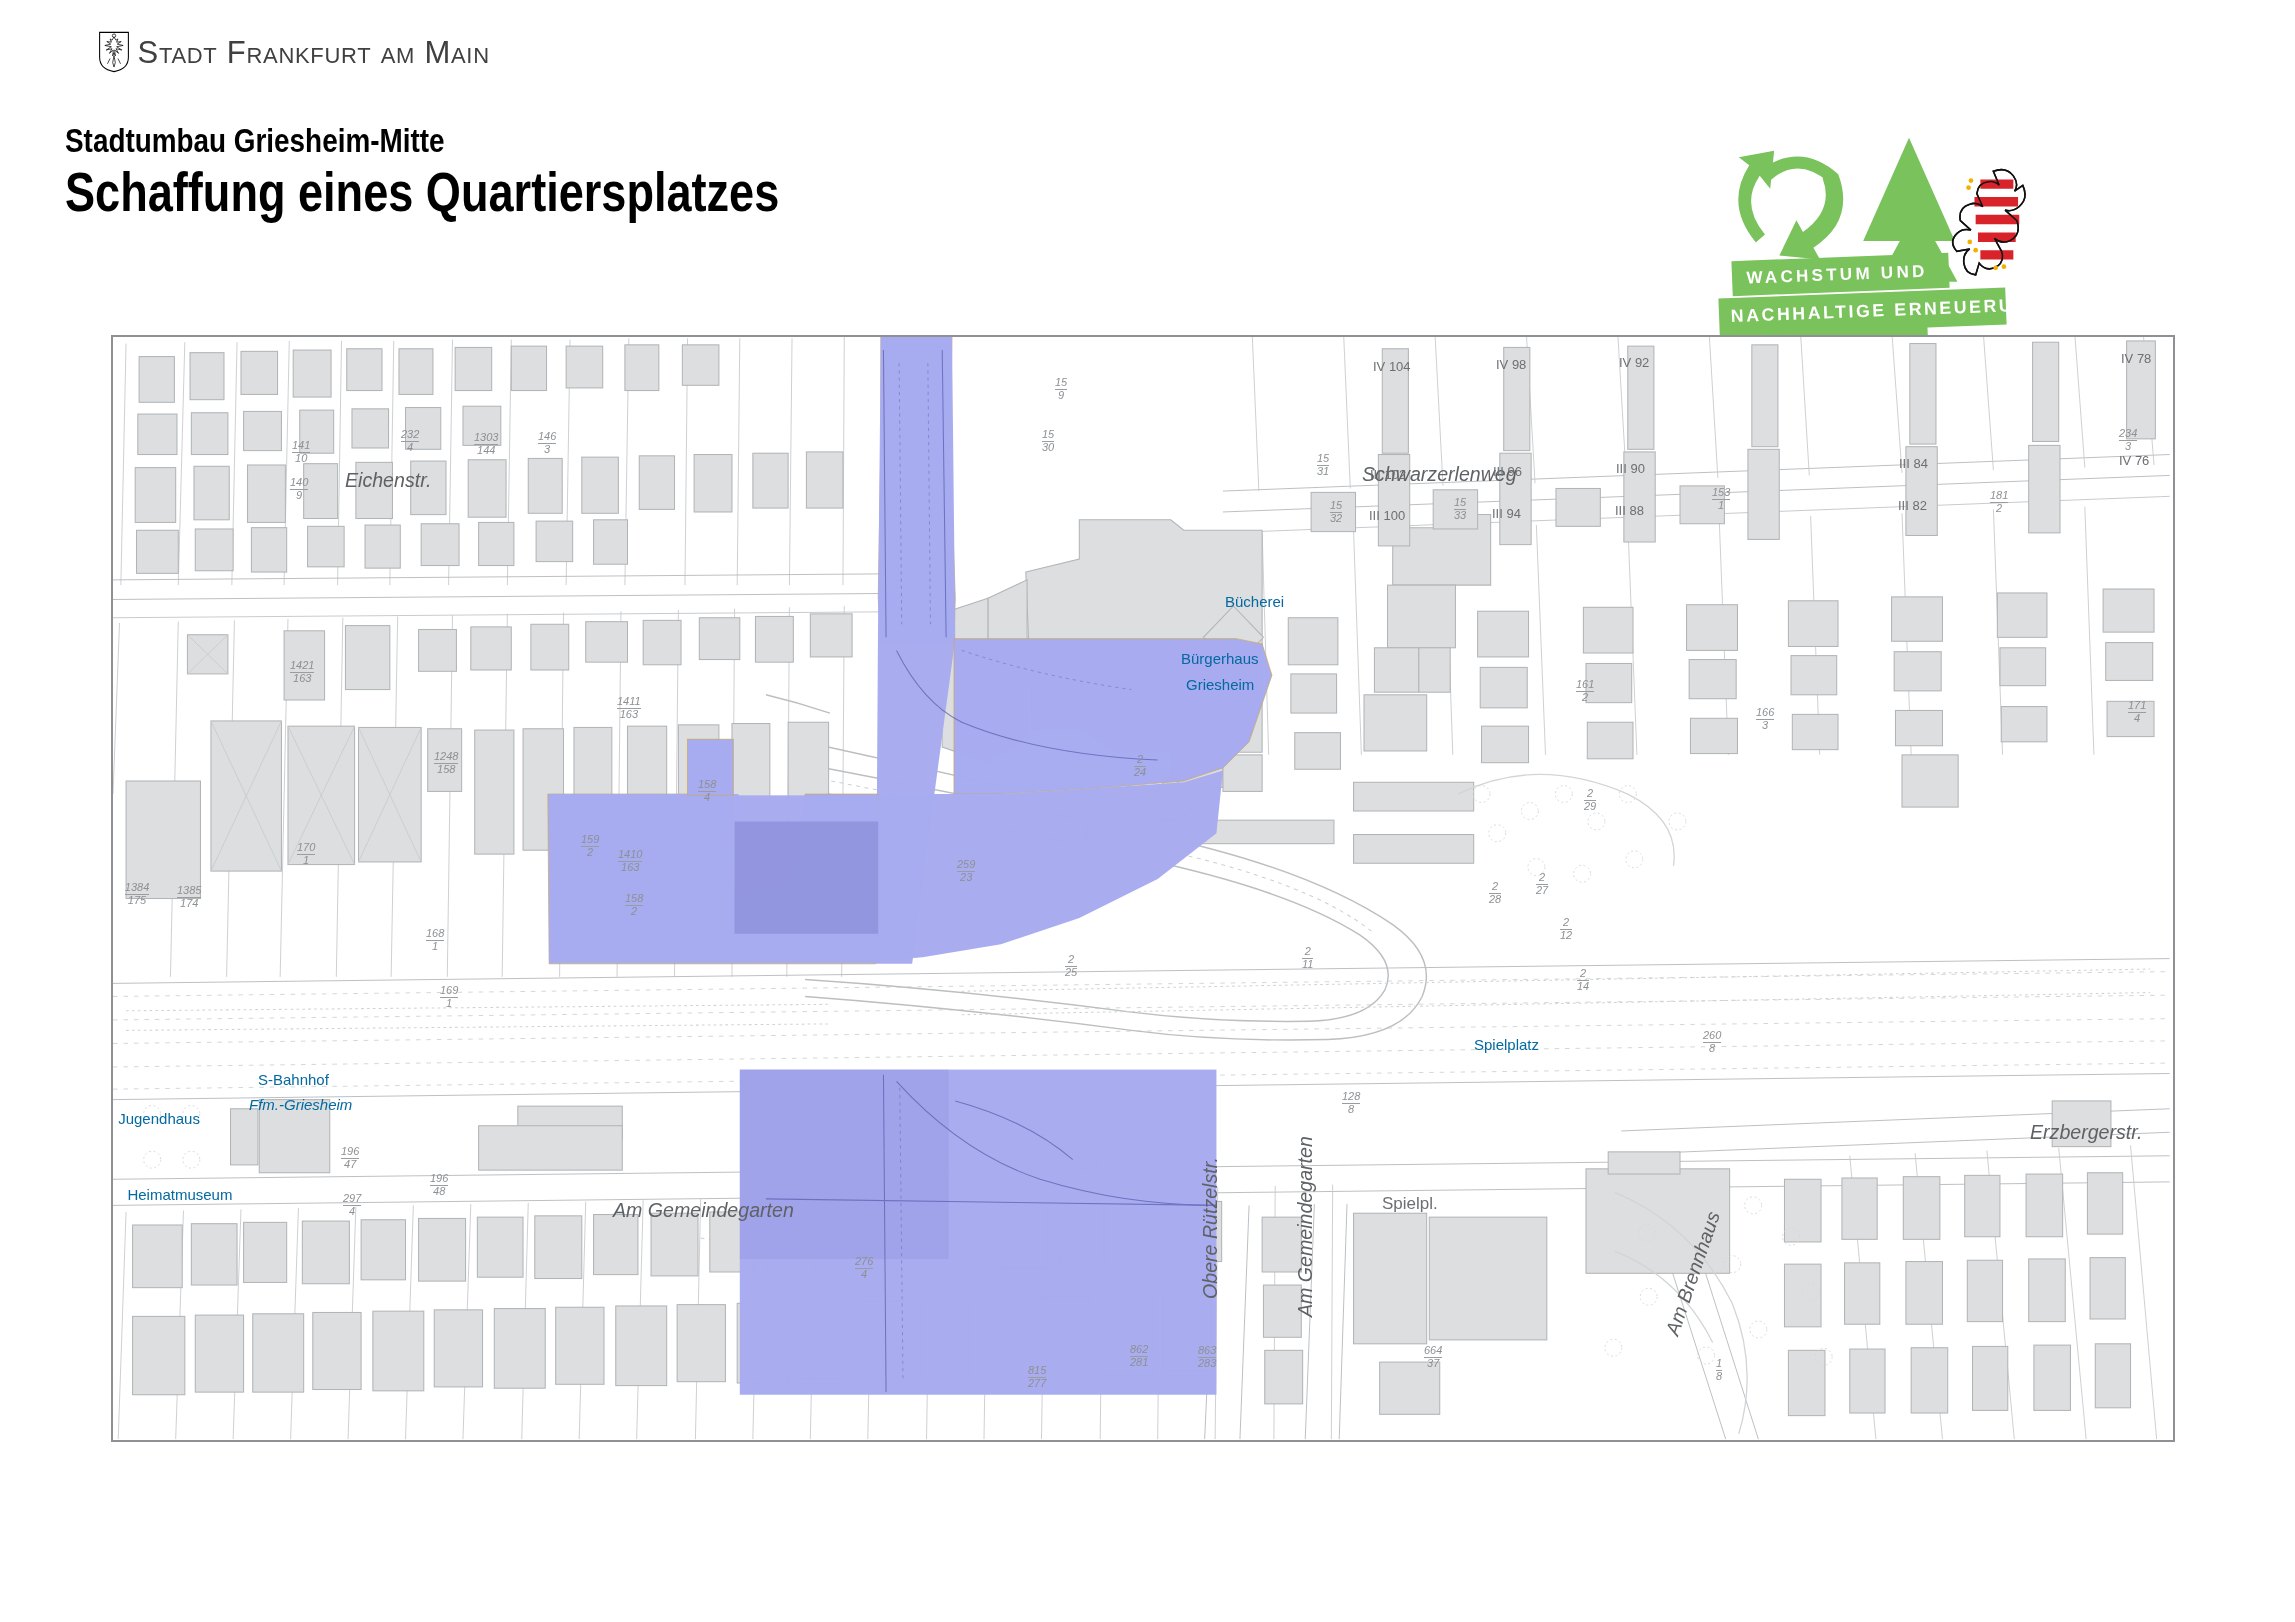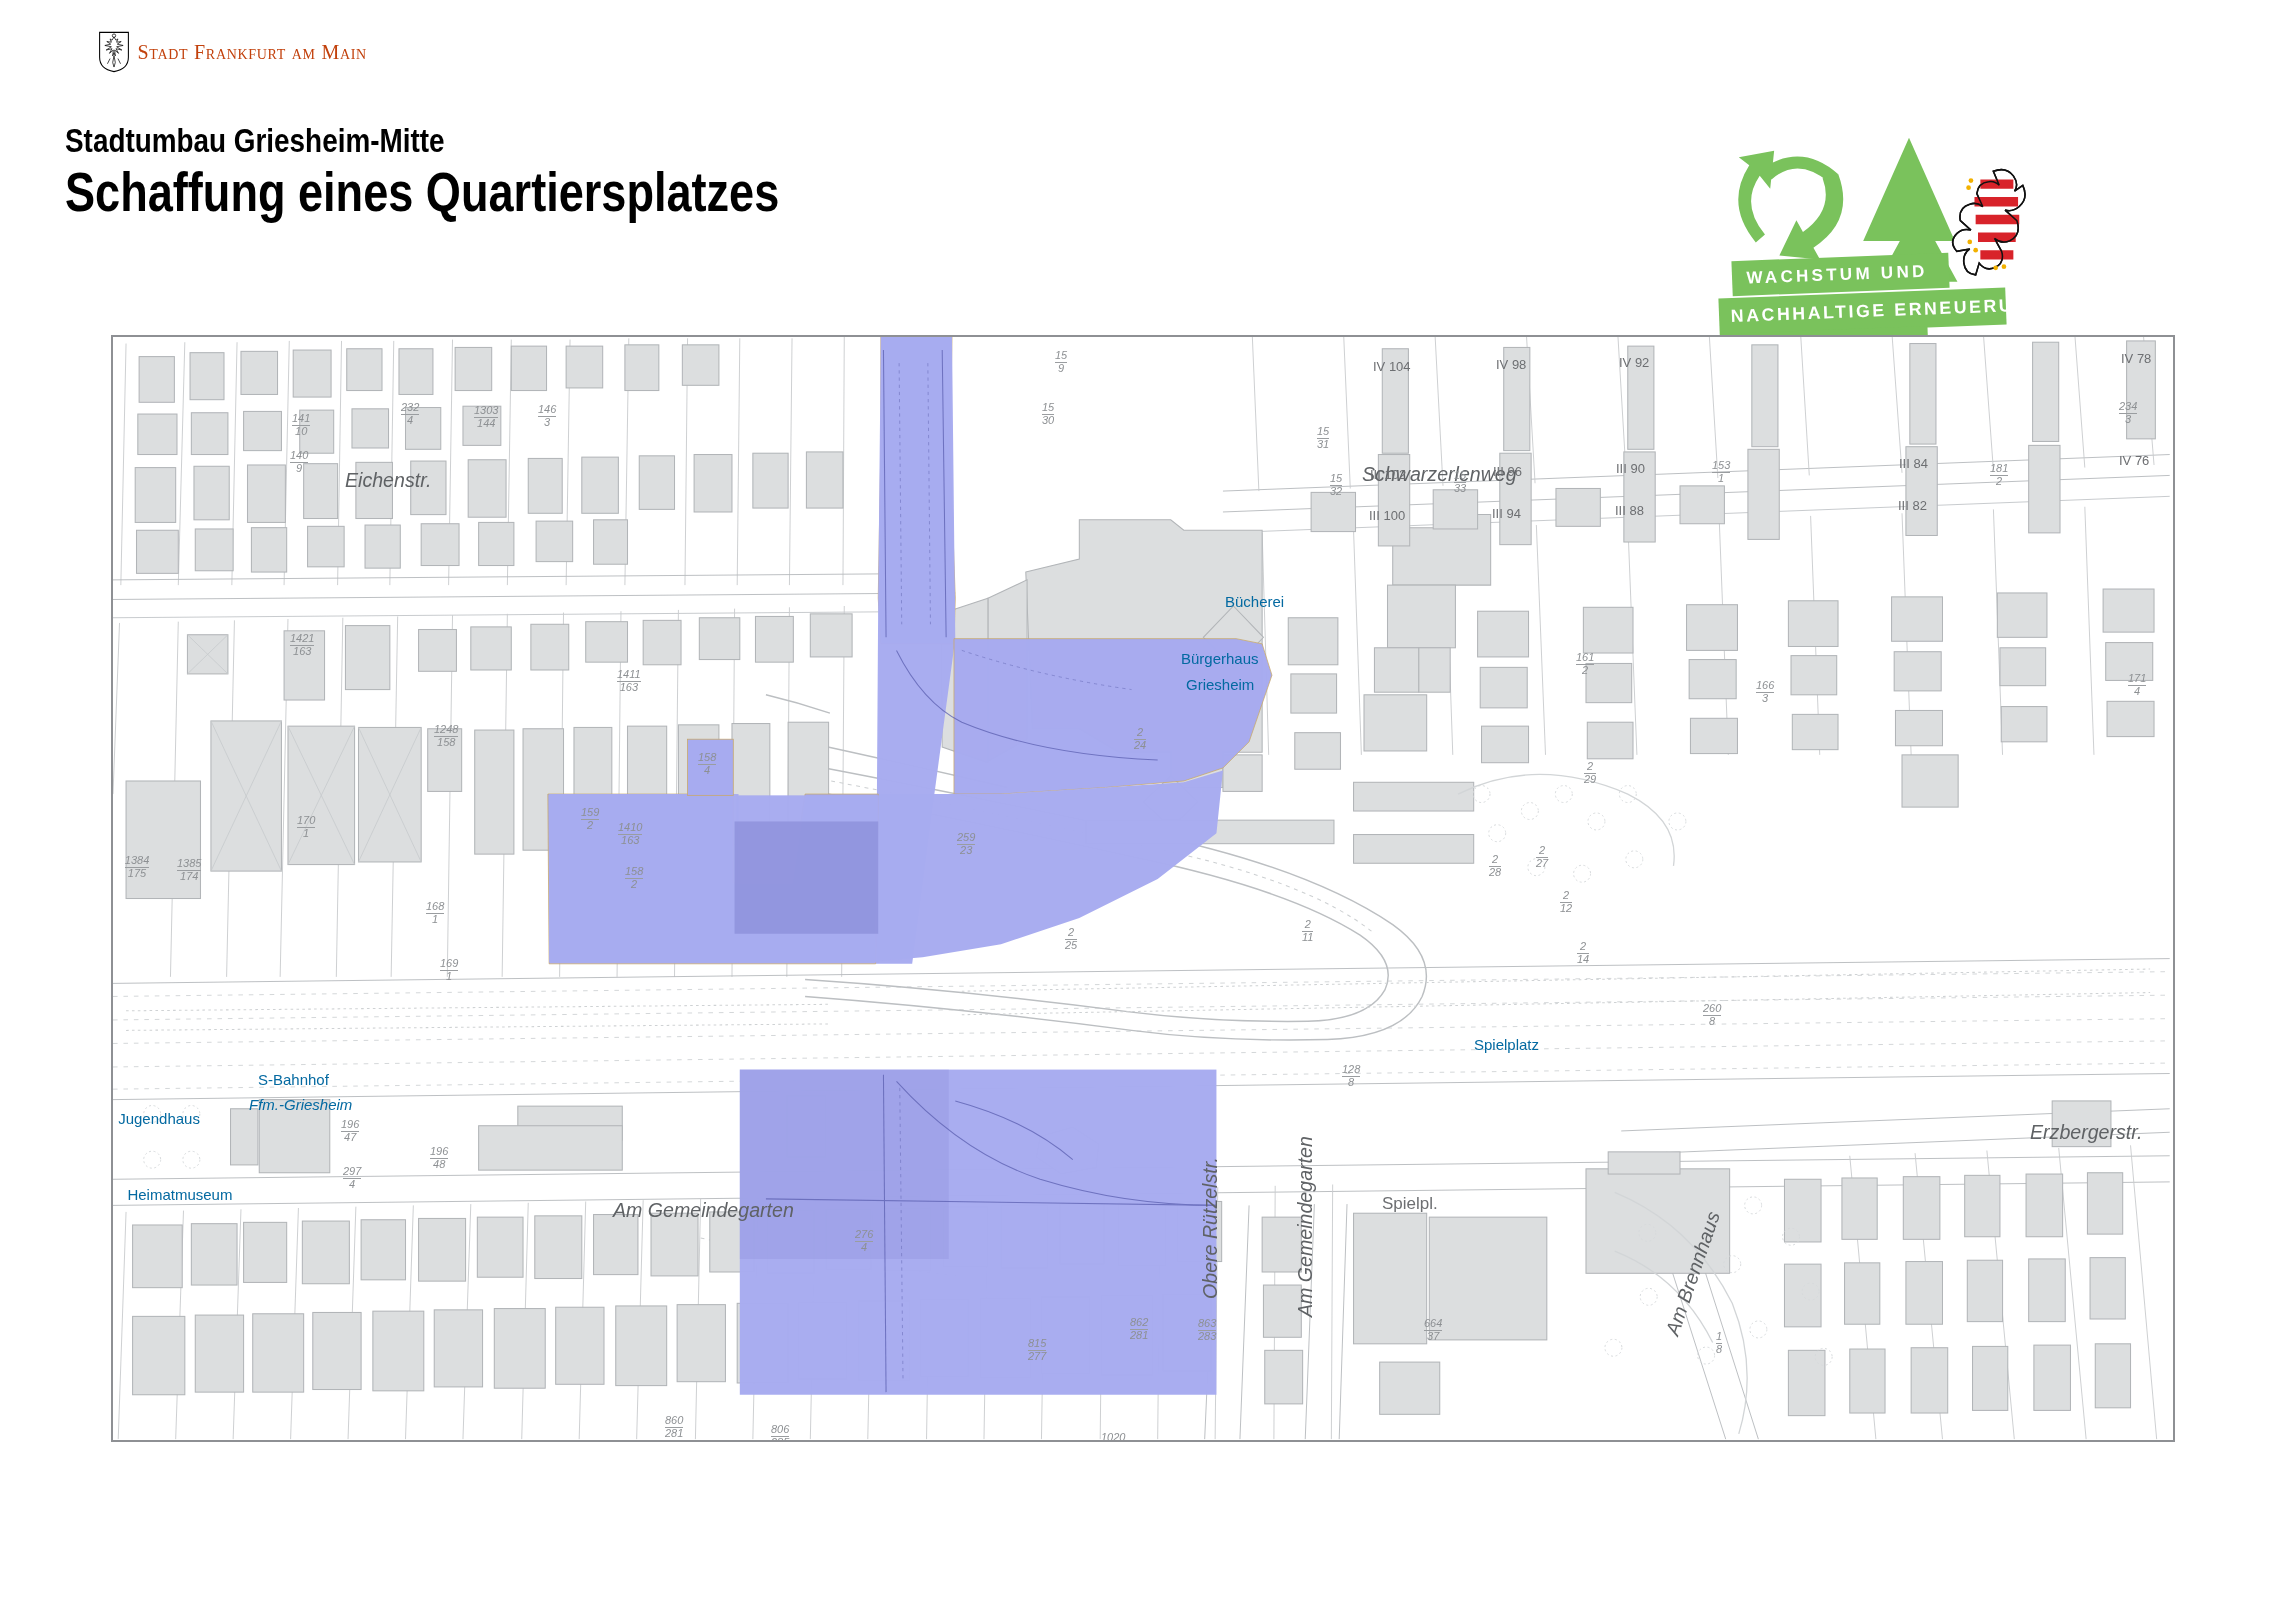--- a/index.html
+++ b/index.html
@@ -16,22 +16,22 @@
     position:absolute;left:97px;top:31px;
     display:flex;align-items:center;gap:6.5px;
     height:42px;
   }
   #city-logo .eagle-shield{
     width:34px;height:42px;
     position:relative;
   }
   #city-logo .eagle-shield svg{display:block;}
   #city-logo .lw{
-    font-family:Liberation Serif, serif;
-    font-size:20px;letter-spacing:0.7px;color:#c2410c;
+    font-family:Liberation Sans, sans-serif;
+    font-size:31px;letter-spacing:0.7px;color:#404040;
     font-variant:small-caps;white-space:nowrap;
     line-height:1;
   }
 
   #title-sub{
     position:absolute;left:65px;top:121px;
     font-size:34px;font-weight:bold;color:#000;
     font-family:"Liberation Sans Narrow","Liberation Sans",sans-serif;
     transform:scaleX(0.82);transform-origin:left center;
     white-space:nowrap;letter-spacing:0px;
@@ -82,21 +82,21 @@
   }
   #map-canvas{position:absolute;inset:0;}
   .maplabel{
     position:absolute;color:#6d6f72;
     font-family:"Liberation Sans",sans-serif;
     white-space:nowrap;
   }
   .street{ font-style:italic; font-size:19.6px; color:#5f6265; }
   .poi{ font-size:15px; color:#0369a1; }
   .poi-sm{ font-size:17px; color:#6d6f72; }
-  .parcel{ font-size:11px; color:#8d9093; font-style:italic; text-align:center; line-height:1.02;}
+  .parcel{ font-size:11px; color:#8d9093; font-style:italic; text-align:center; line-height:1.02;margin-top:27px;}
   .parcel .num{display:block;border-bottom:0.7px solid #9a9da0;padding-bottom:0.7px;}
   .hnum{ font-size:13px; color:#6d6f72; }
 
   
   #footer{position:absolute;left:0;top:1472px;width:2295px;height:150px;}
 </style>
 </head>
 <body>
 
 <div id="city-logo">

